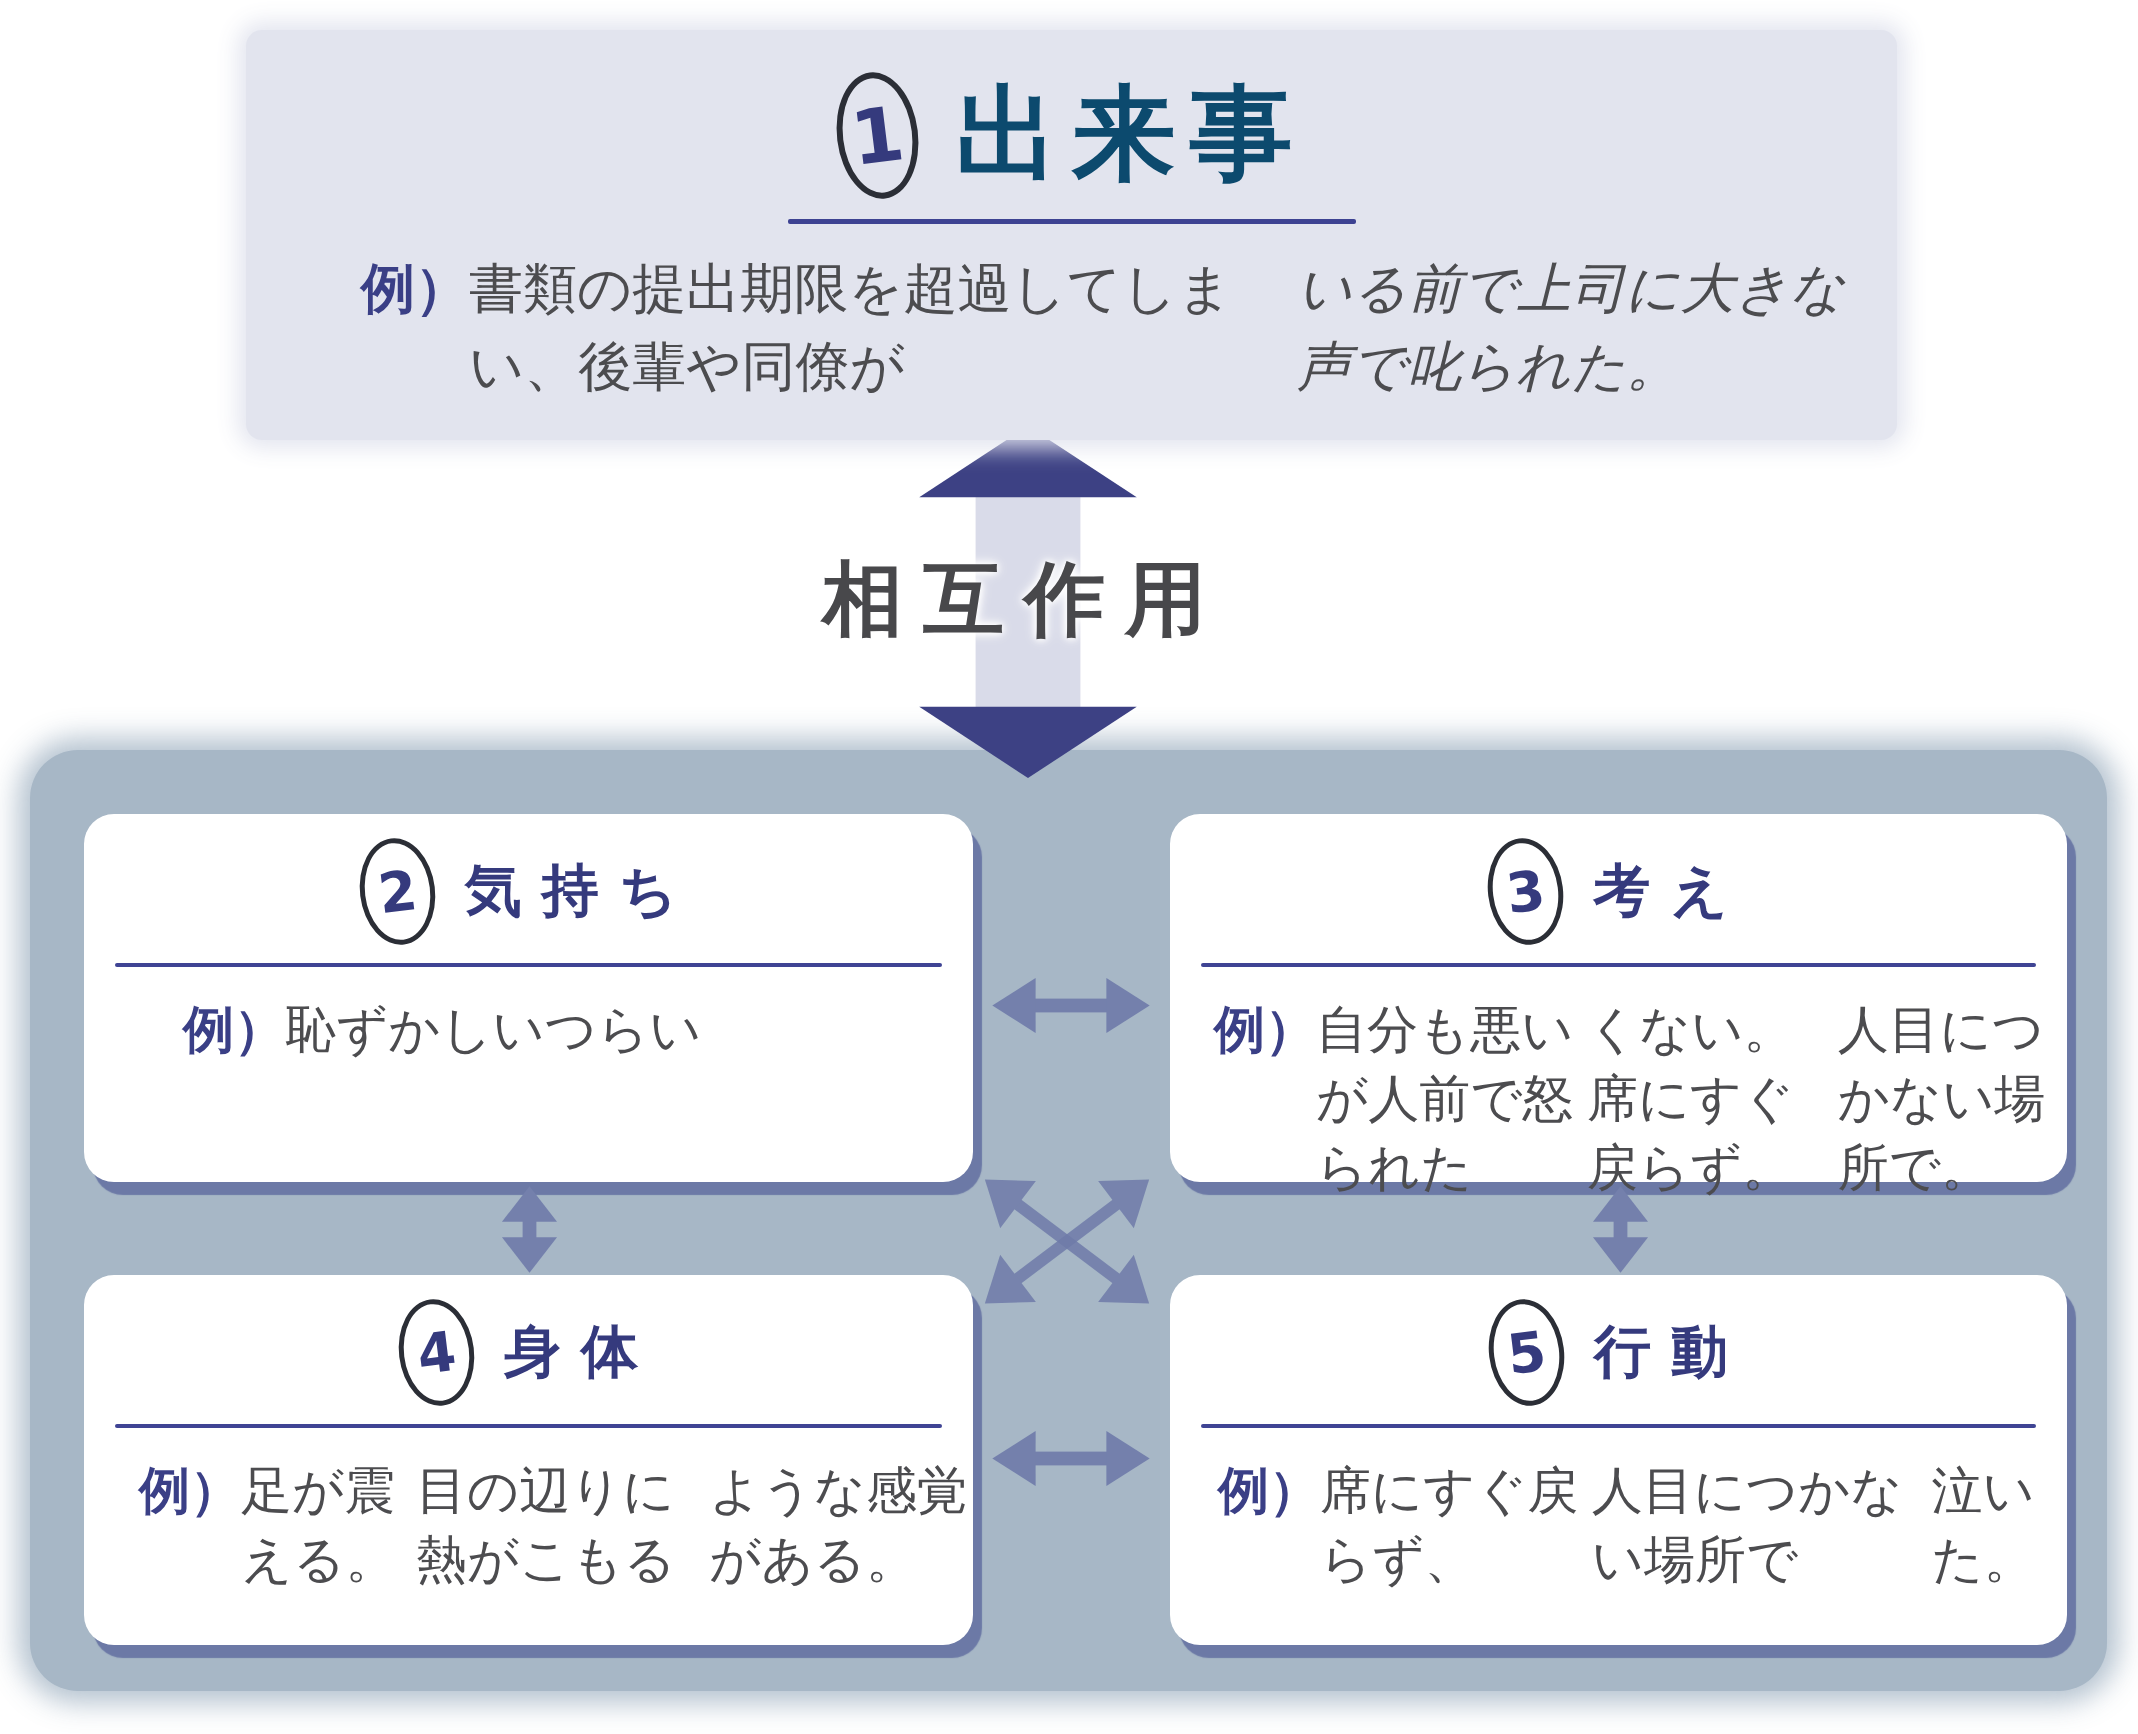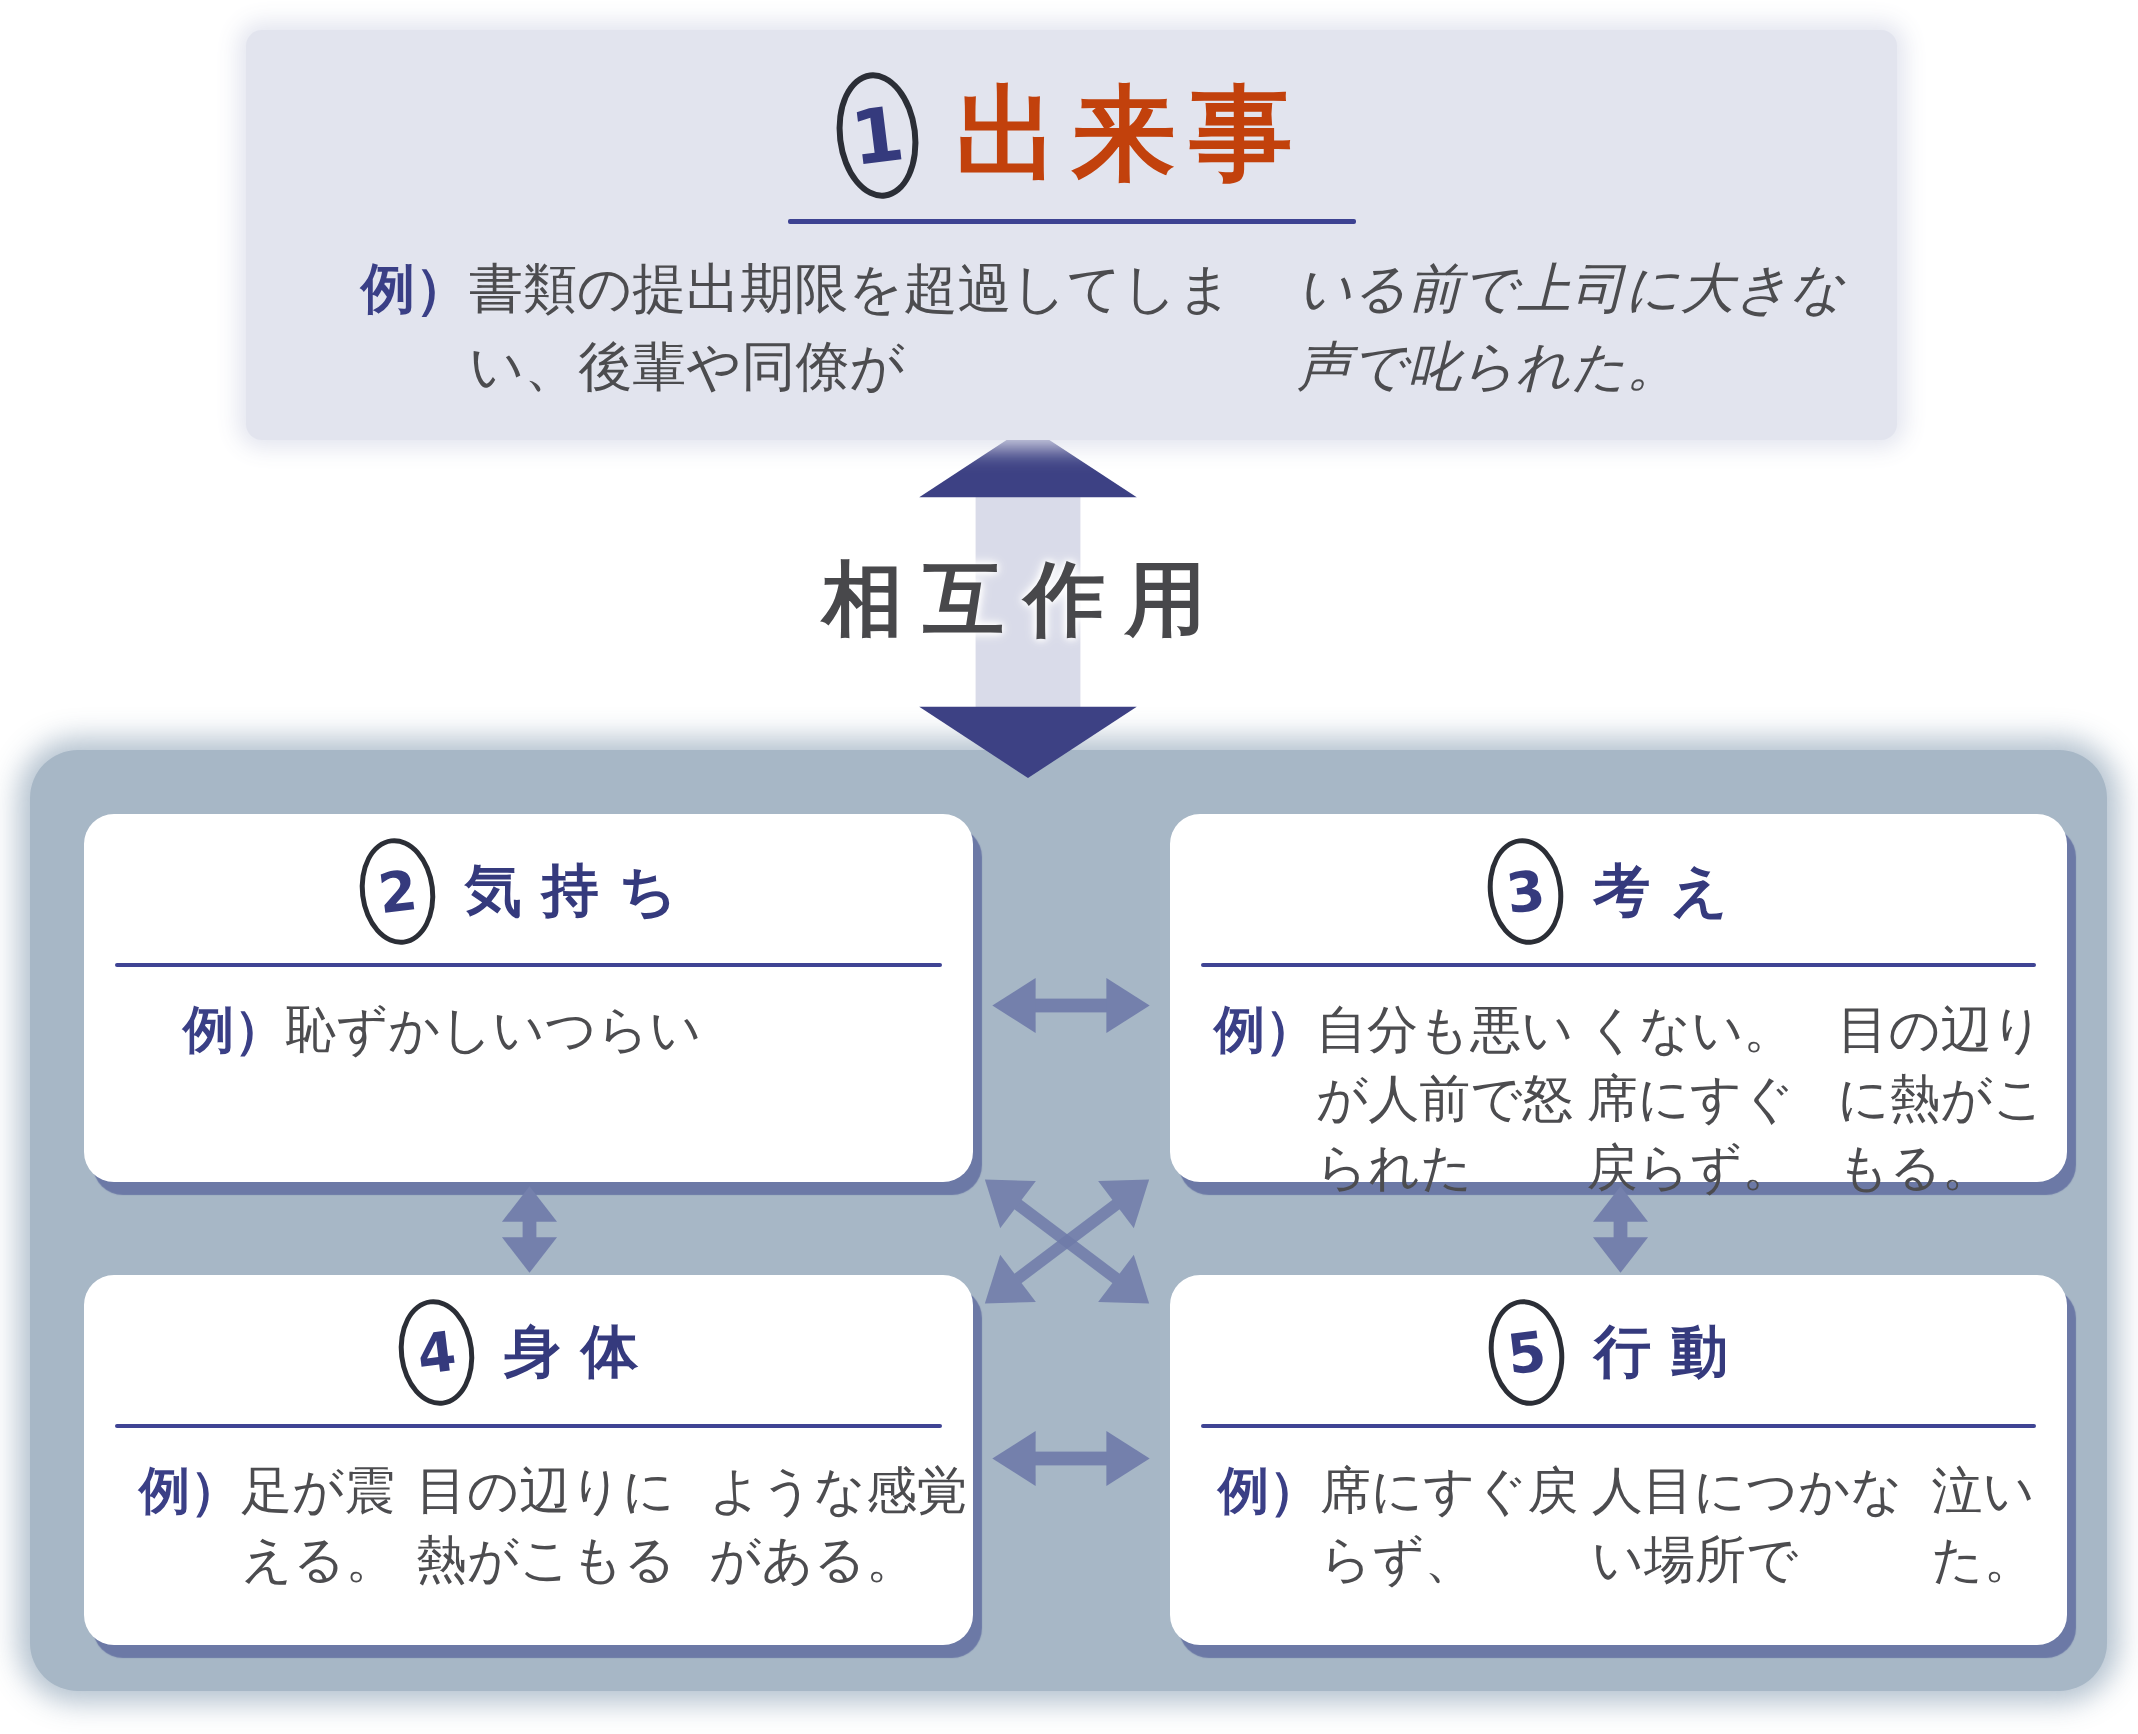--- a/index.html
+++ b/index.html
@@ -15,21 +15,21 @@
     box-shadow:0 0 22px 8px rgba(226,228,238,.95);
     z-index:2;box-sizing:border-box;padding-top:36px;
   }
   .title-row{display:flex;justify-content:center;align-items:center;}
   .circle-num{
     display:flex;justify-content:center;align-items:center;
     border-radius:50%;color:#353a7d;font-weight:600;
     transform:rotate(-7deg);box-sizing:border-box;flex:0 0 auto;
   }
   .event-box .circle-num{width:81px;height:127px;border:6px solid #2b2e36;font-size:75px;margin-right:38px;}
-  .event-box .box-title{font-size:103px;font-weight:700;letter-spacing:14px;color:#c2410c;}
+  .event-box .box-title{font-size:103px;font-weight:700;letter-spacing:14px;color:#0c4a6e;}
   .underline{background:#3d4292;border-radius:2px;}
   .event-box .underline{width:568px;height:5px;margin:14px auto 0 auto;}
   .example{display:flex;align-items:flex-start;color:#4c4c4f;}
   .example .ex-label{color:#3a3f86;font-weight:600;white-space:nowrap;}
   .ex-lines{display:flex;flex-direction:row;}
   .event-box .example{margin-top:26px;padding-left:115px;font-size:54px;line-height:78px;}
   .event-box .ex-lines div:nth-child(2){margin-left:55px;font-style:italic;}
 
   
   .big-arrow{position:absolute;left:919px;top:426px;z-index:1;}
@@ -123,21 +123,21 @@
       <span>3</span>
     </span>
     <span class="box-title">考え</span>
   </div>
   <div class="underline"></div>
   <div class="example">
     <span class="ex-label">例）</span>
     <div class="ex-lines">
       <div>自分も悪いが人前で怒られた</div>
       <div>くない。席にすぐ戻らず。</div>
-      <div>目の辺りに熱がこもる。</div>
+      <div>人目につかない場所で。</div>
     </div>
   </div>
 </div>
 
 <div class="sub-box" id="body-box">
   <div class="title-row">
     <span class="circle-num">
       <span>4</span>
     </span>
     <span class="box-title">身体</span>

